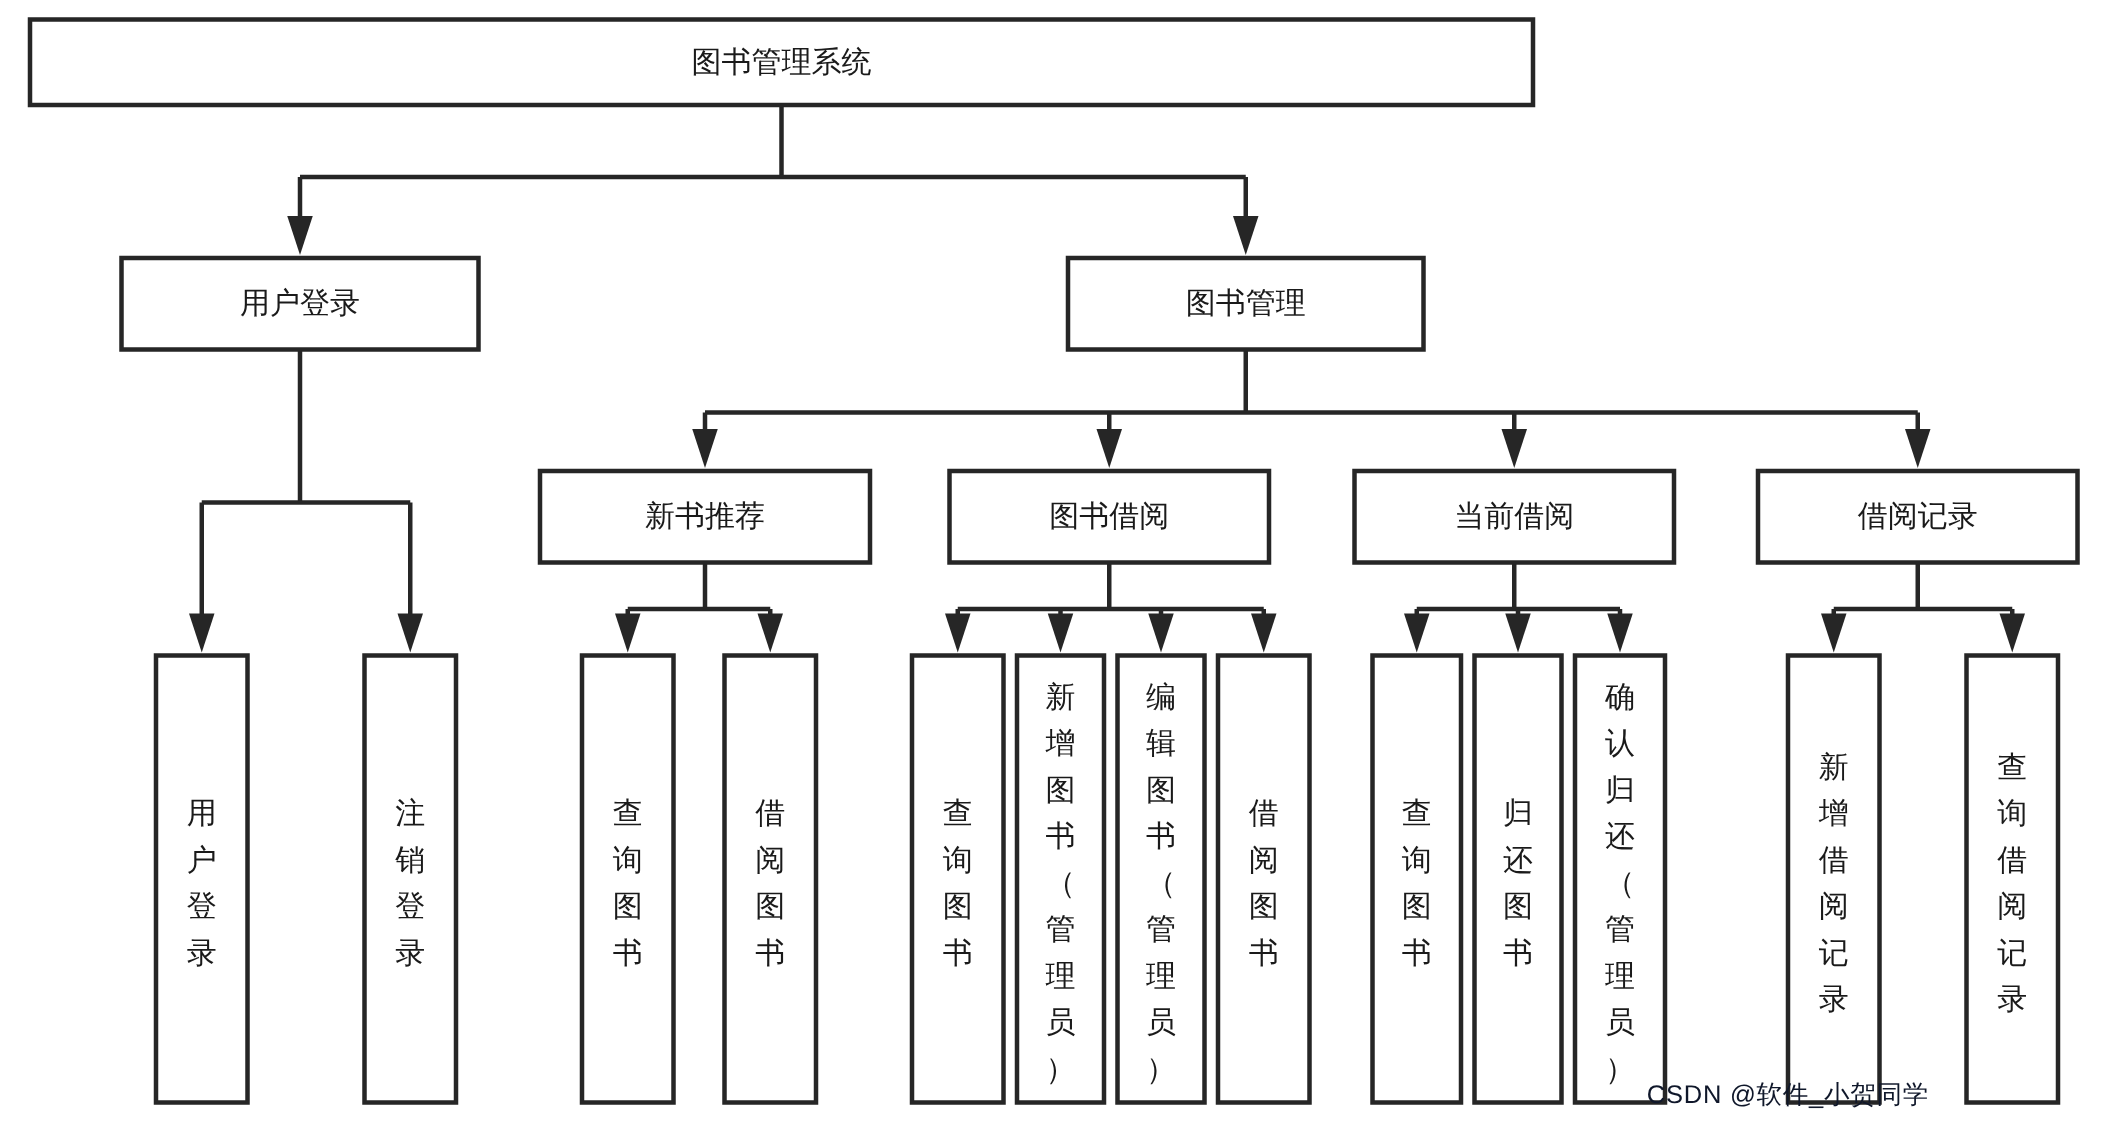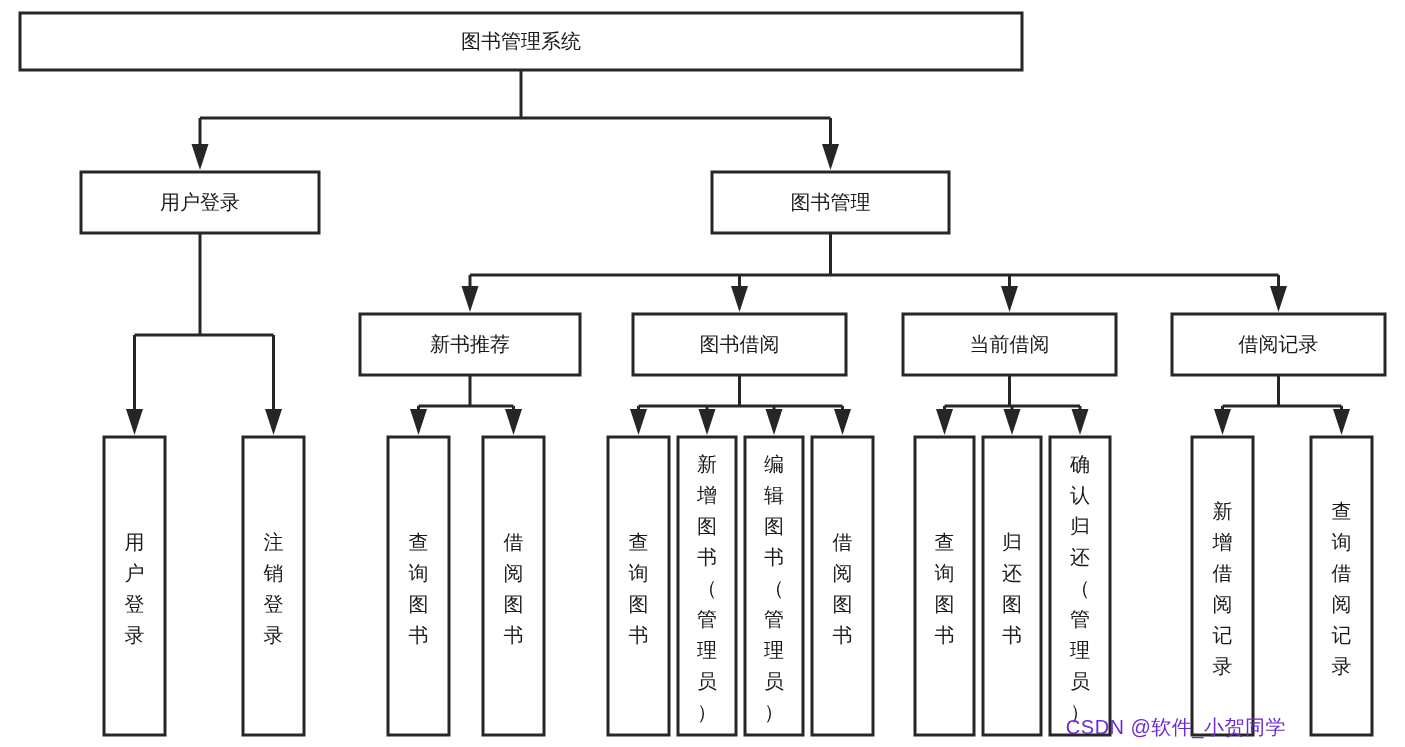--- a/index.html
+++ b/index.html
@@ -50,22 +50,22 @@
     fill: none;
   }
   .arrow-head {
     fill: #262626;
     stroke: none;
   }
   .watermark {
     position: absolute;
     right: 10px;
     bottom: 6px;
-    color: #6d28d9;
-    font-size: 20px;
+    color: #0f172a;
+    font-size: 17px;
     font-family: "Liberation Sans", "DejaVu Sans", sans-serif;
     letter-spacing: 0.5px;
     white-space: nowrap;
     user-select: none;
   }
 </style>
 </head>
 <body>
 
 <div id="diagram-root">

